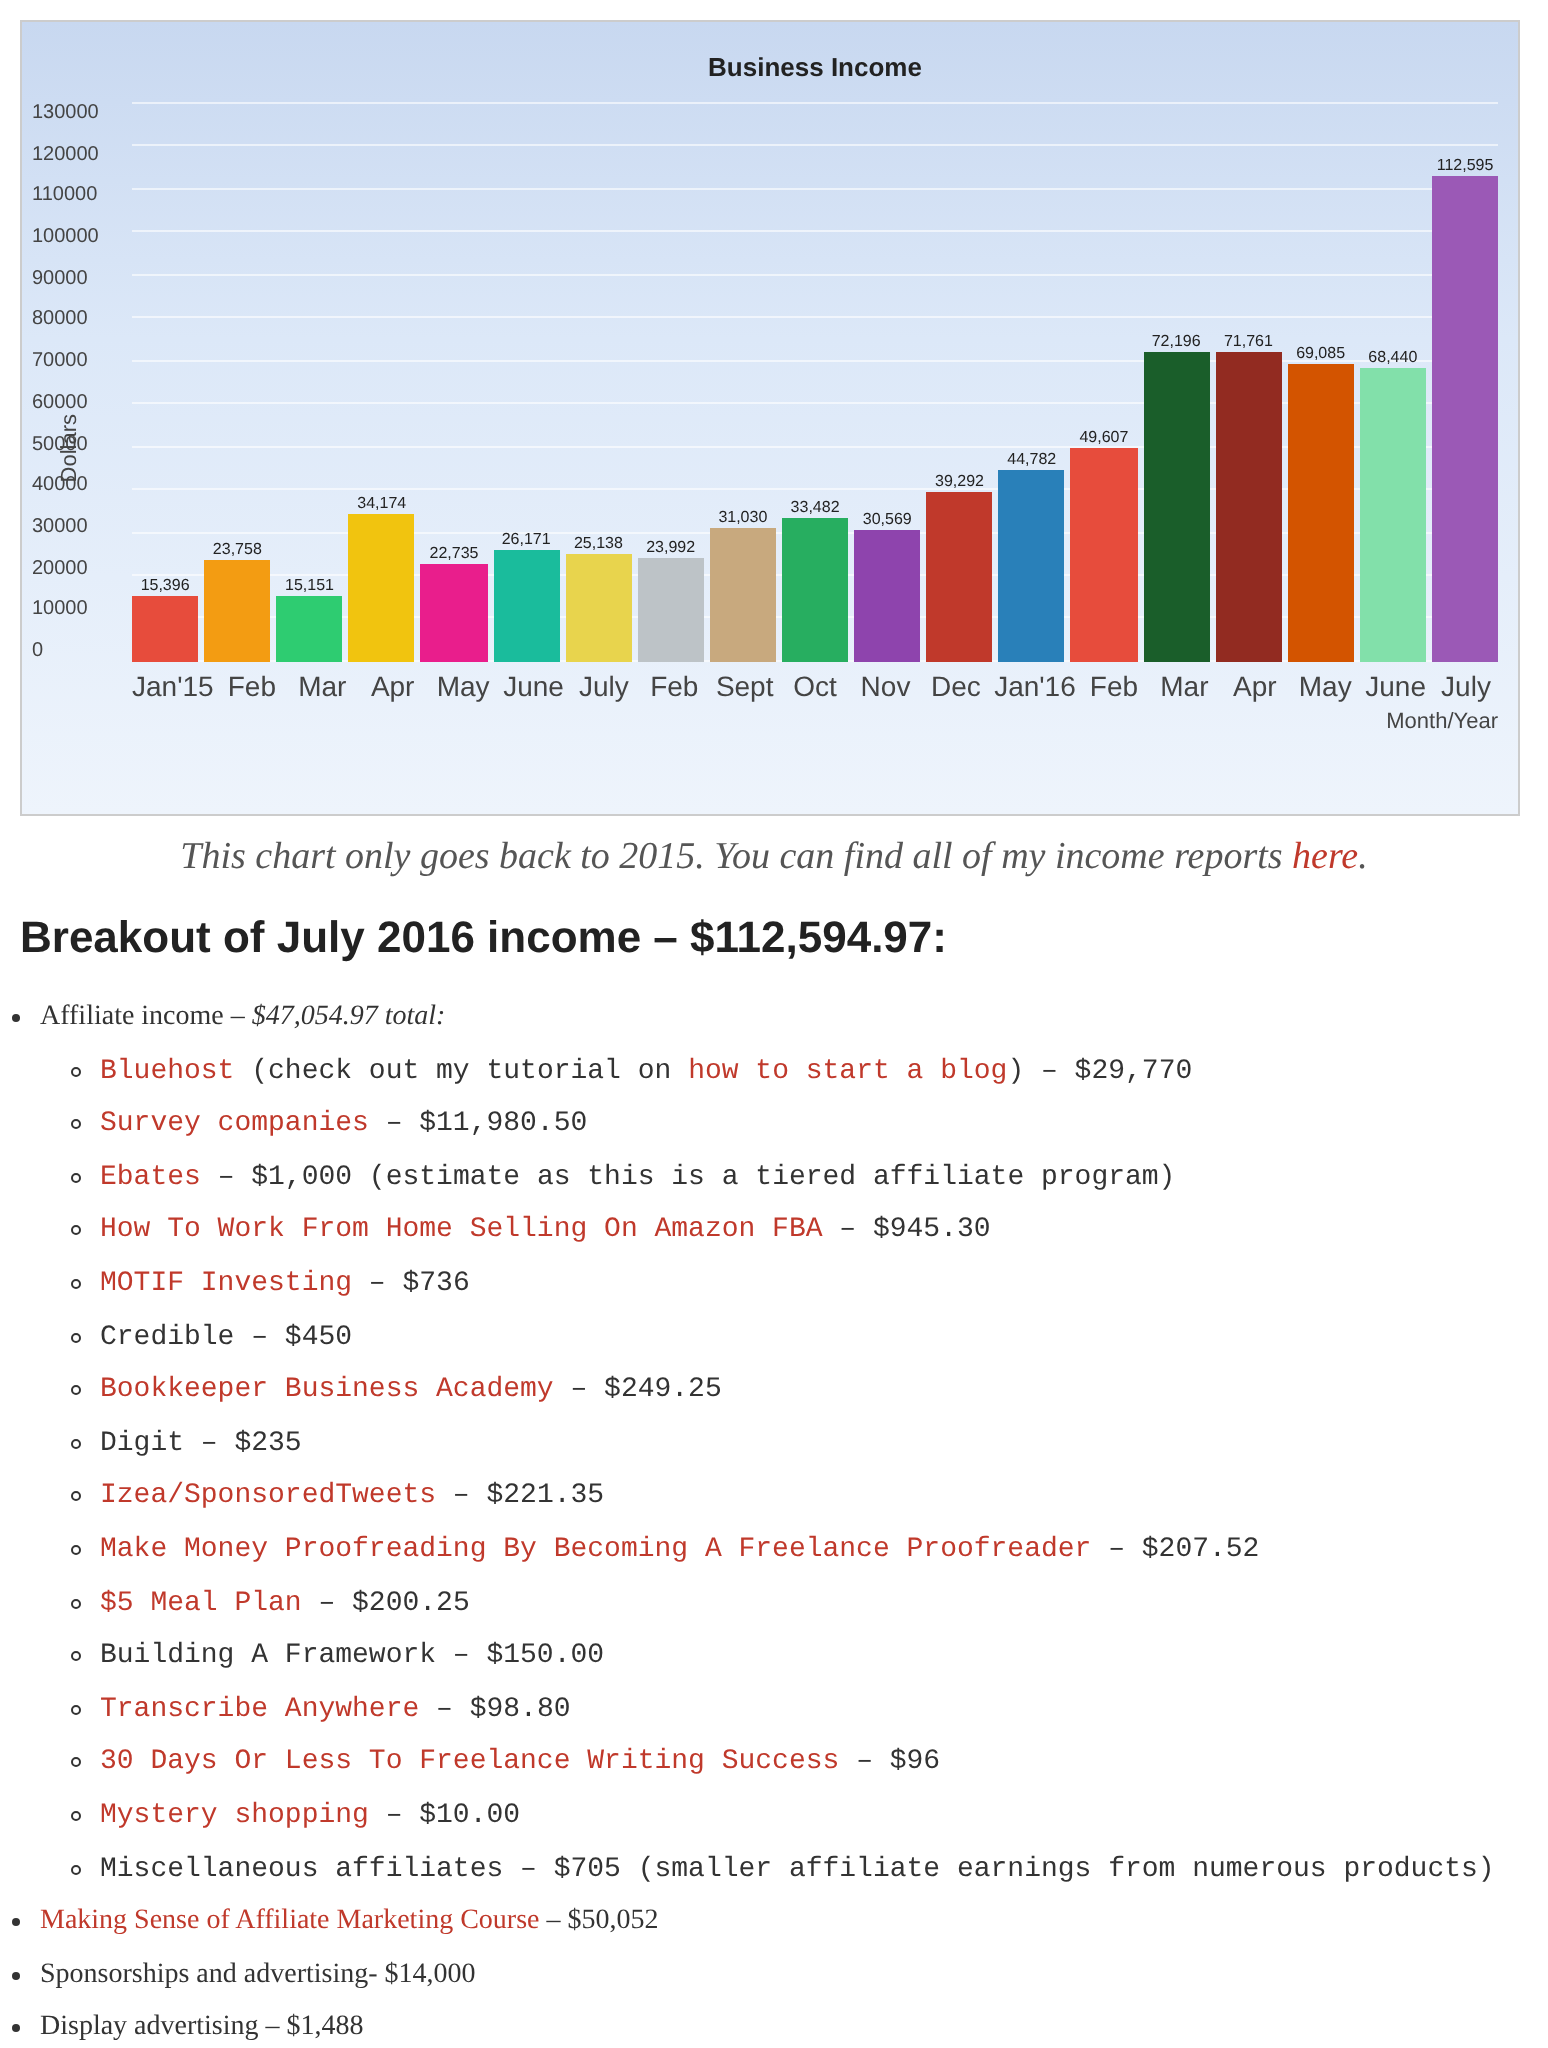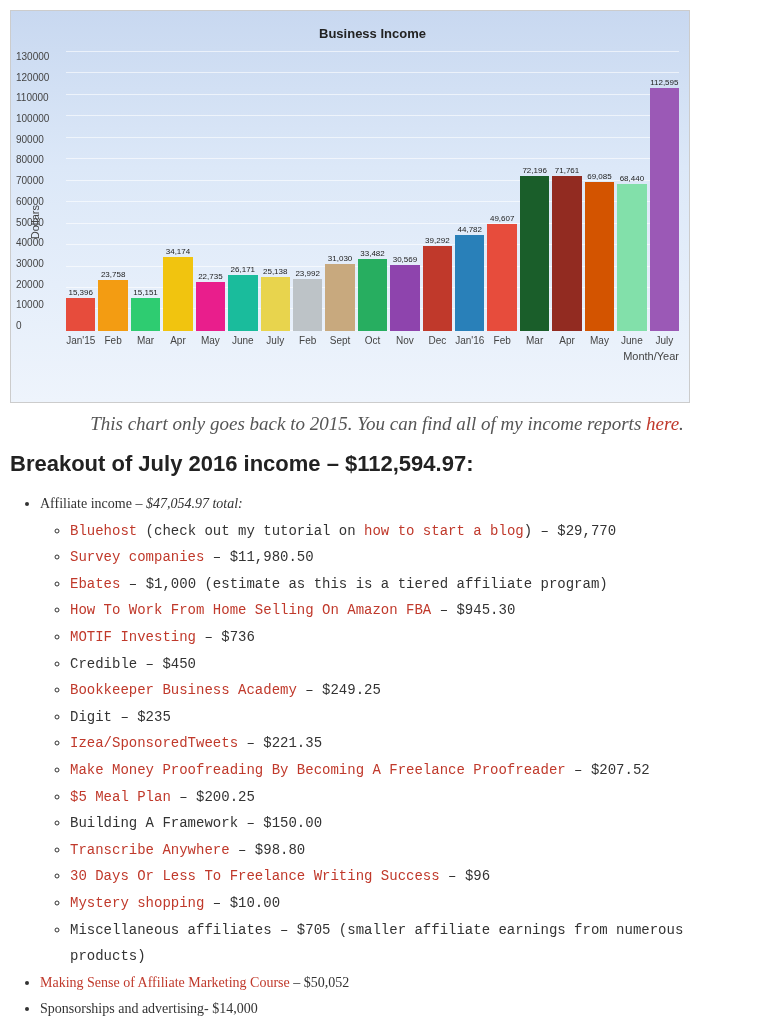--- a/index.html
+++ b/index.html
@@ -11,21 +11,21 @@
       min-height: 1024px;
       padding: 10px;
     }
 
     .chart-container {
       border: 1px solid #ccc;
       background: linear-gradient(to bottom, #c8d8f0 0%, #dce8f8 40%, #eef4fc 100%);
       padding: 15px 10px 40px 55px;
       margin-bottom: 10px;
       position: relative;
-      width: 680px;
+      width: 750px;
     }
 
     .chart-title {
       text-align: center;
       font-size: 13px;
       font-weight: bold;
       font-family: Arial, sans-serif;
       margin-bottom: 10px;
       color: #222;
     }
@@ -97,21 +97,21 @@
 
     .x-axis-labels {
       display: flex;
       margin-top: 4px;
       gap: 3px;
     }
 
     .x-label {
       flex: 1;
       text-align: center;
-      font-size: 10px;
+      font-size: 14px;
       font-family: Arial, sans-serif;
       color: #444;
     }
 
     .x-axis-title {
       text-align: right;
       font-size: 11px;
       font-family: Arial, sans-serif;
       color: #444;
       margin-top: 4px;
@@ -138,21 +138,20 @@
       margin-bottom: 14px;
     }
 
     .income-list {
       font-size: 14px;
       line-height: 1.9;
       padding-left: 10px;
     }
 
     .income-list li {
-      margin-left: 20px;
     }
 
     .income-list ul {
       padding-left: 10px;
       font-family: Liberation Mono, monospace;
     }
 
     .income-list ul li {
       margin-left: 20px;
     }

